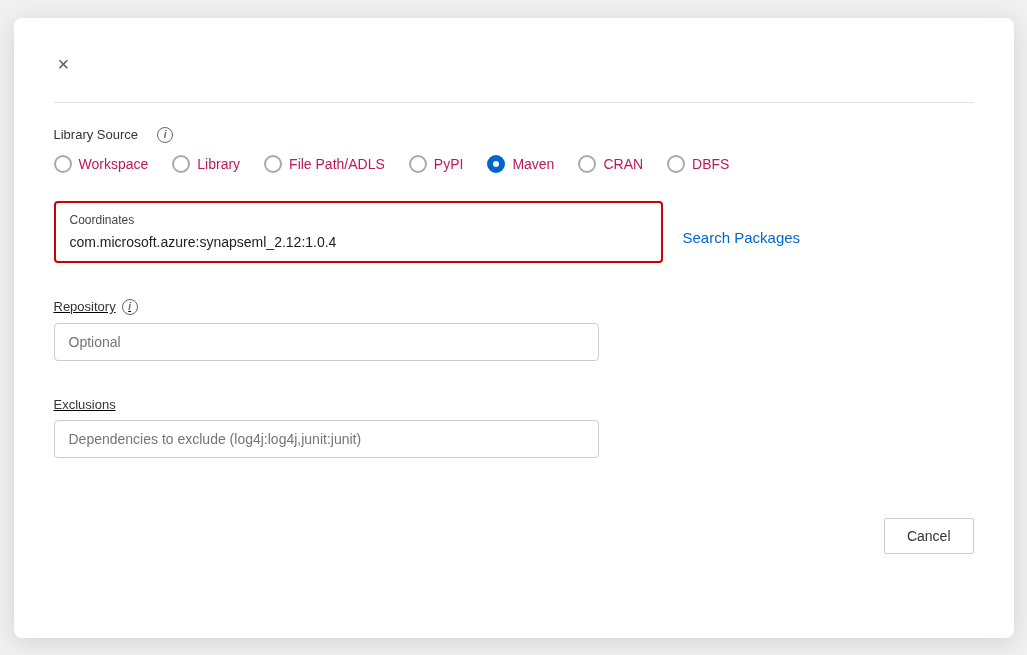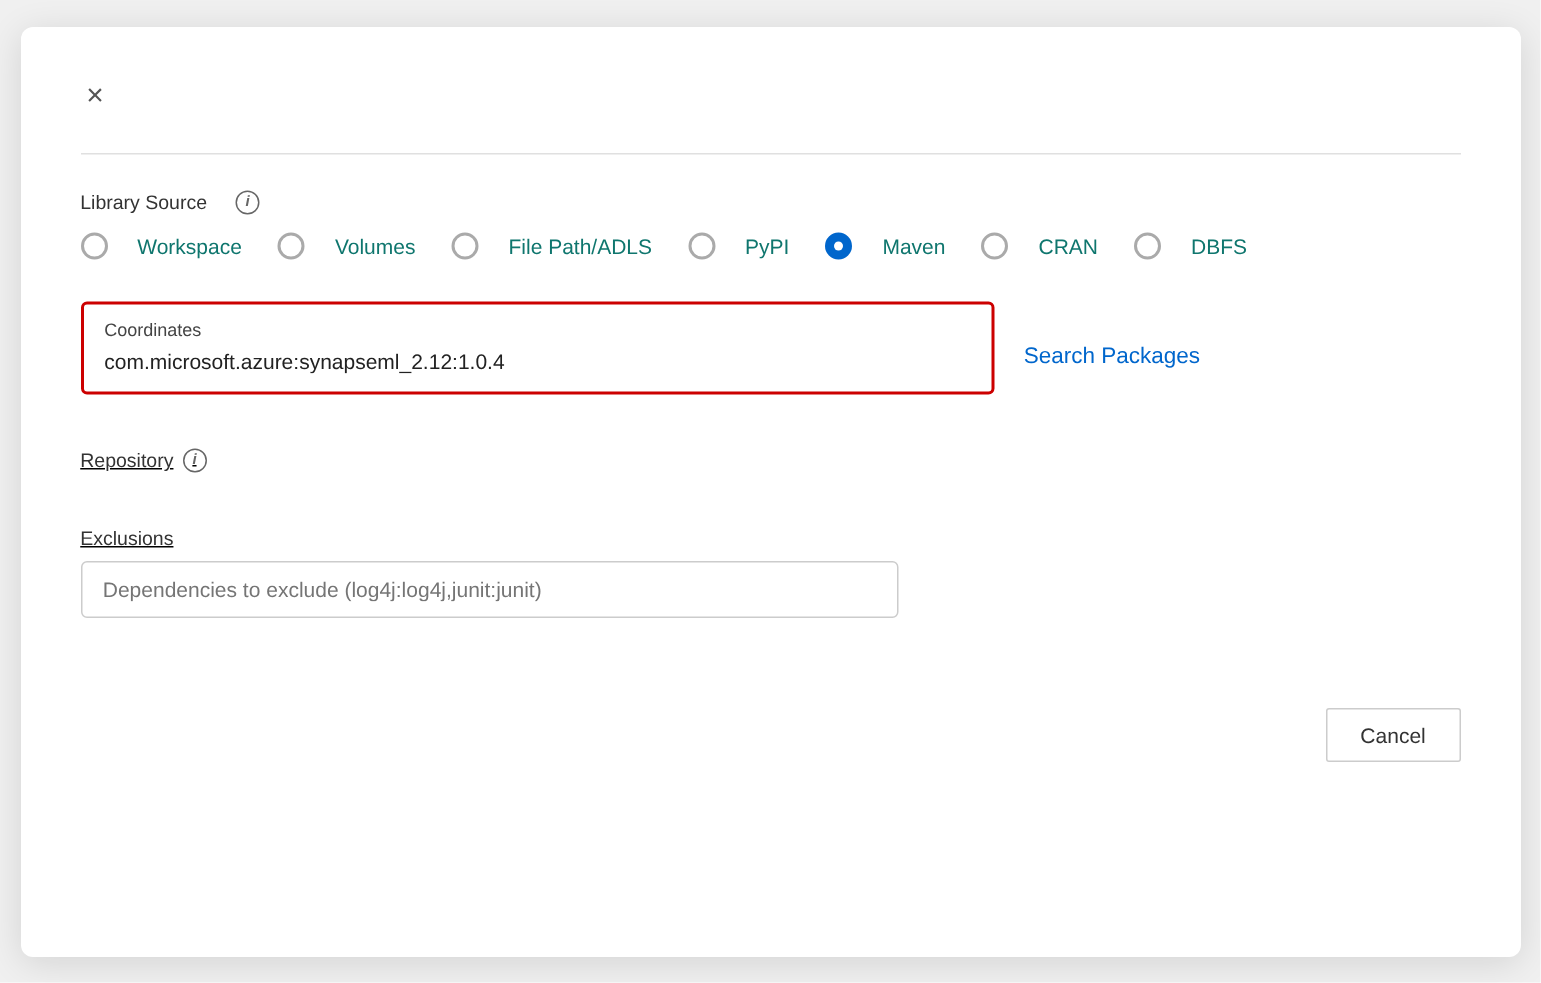--- a/index.html
+++ b/index.html
@@ -94,24 +94,24 @@
     }
     .radio-group {
       display: flex;
       align-items: center;
       gap: 24px;
       flex-wrap: wrap;
     }
     .radio-item {
       display: flex;
       align-items: center;
-      gap: 20px;
-      cursor: pointer;
-      font-size: 14px;
-      color: #0f766e;
+      gap: 7px;
+      cursor: pointer;
+      font-size: 14px;
+      color: #be185d;
       justify-content: space-between;
     }
     .radio-circle {
       width: 18px;
       height: 18px;
       border-radius: 50%;
       border: 2px solid #aaa;
       display: flex;
       align-items: center;
       justify-content: center;
@@ -228,21 +228,21 @@
     <span class="info-icon">i</span>
   </div>
 
   <div class="radio-group">
     <label class="radio-item">
       <span class="radio-circle"></span>
       <span>Workspace</span>
     </label>
     <label class="radio-item">
       <span class="radio-circle"></span>
-      <span>Volumes</span>
+      <span>Library</span>
     </label>
     <label class="radio-item">
       <span class="radio-circle"></span>
       <span>File Path/ADLS</span>
     </label>
     <label class="radio-item">
       <span class="radio-circle"></span>
       <span>PyPI</span>
     </label>
     <label class="radio-item">
@@ -269,20 +269,21 @@
         <span>Search Packages</span>
       </a>
     </div>
   </div>
 
   <div class="field-group">
     <div class="field-label">
       <span>Repository</span>
       <span class="info-icon">i</span>
     </div>
+    <input class="field-input" type="text" placeholder="Optional" style="">
   </div>
 
   <div class="field-group">
     <div class="field-label">Exclusions</div>
     <input class="field-input" type="text" placeholder="Dependencies to exclude (log4j:log4j,junit:junit)" style="">
   </div>
 
   <div class="dialog-footer">
     <button class="btn-cancel">
       <span>Cancel</span>

